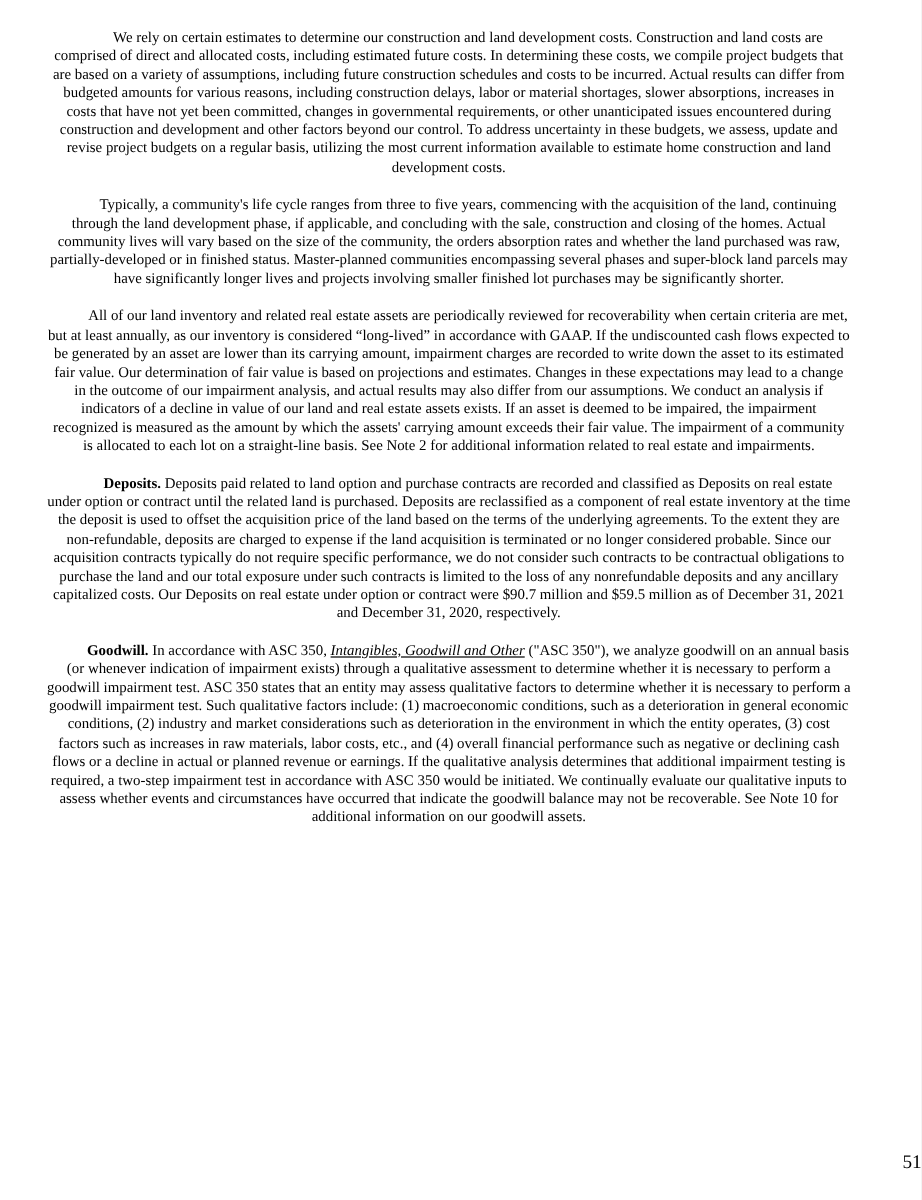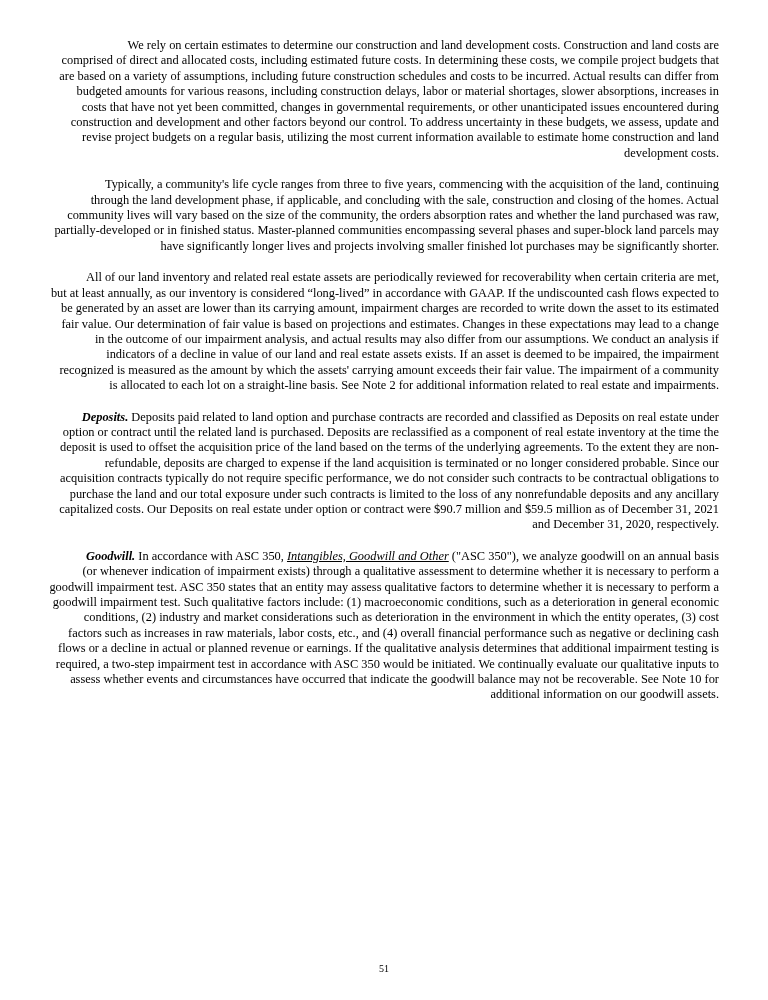--- a/index.html
+++ b/index.html
@@ -10,39 +10,38 @@
     margin: 0 auto;
     background: #ffffff;
     font-family: "Liberation Serif", "DejaVu Serif", serif;
     font-size: 12.4px;
     line-height: 15.4px;
     color: #000000;
     overflow: hidden;
   }
   .content {
     position: absolute;
-    left: 49px;
+    left: 39px;
     top: 24px;
     width: 670px;
-    text-align: right;
-    margin-top: 14px;
+    text-align: center;
   }
   .content p {
     margin: 0 0 16px 0;
     text-indent: 32px;
   }
-  .bi { font-weight: bold; font-style: italic; }
+  .bi { font-weight: bold; }
   .i  { font-style: italic; text-decoration: underline; }
   .page-number {
     position: absolute;
     top: 961px;
     left: 0;
     width: 100%;
-    text-align: center;
-    font-size: 10px;
+    text-align: right;
+    font-size: 16px;
   }
 </style>
 </head>
 <body>
 
 <div class="page">
   <div class="content">
 
     <p><span>We rely on certain estimates to determine our construction and land development costs. Construction and land costs are comprised of direct and allocated costs, including estimated future costs. In determining these costs, we compile project budgets that are based on a variety of assumptions, including future construction schedules and costs to be incurred. Actual results can differ from budgeted amounts for various reasons, including construction delays, labor or material shortages, slower absorptions, increases in costs that have not yet been committed, changes in governmental requirements, or other unanticipated issues encountered during construction and development and other factors beyond our control. To address uncertainty in these budgets, we assess, update and revise project budgets on a regular basis, utilizing the most current information available to estimate home construction and land development costs.</span></p>
 

